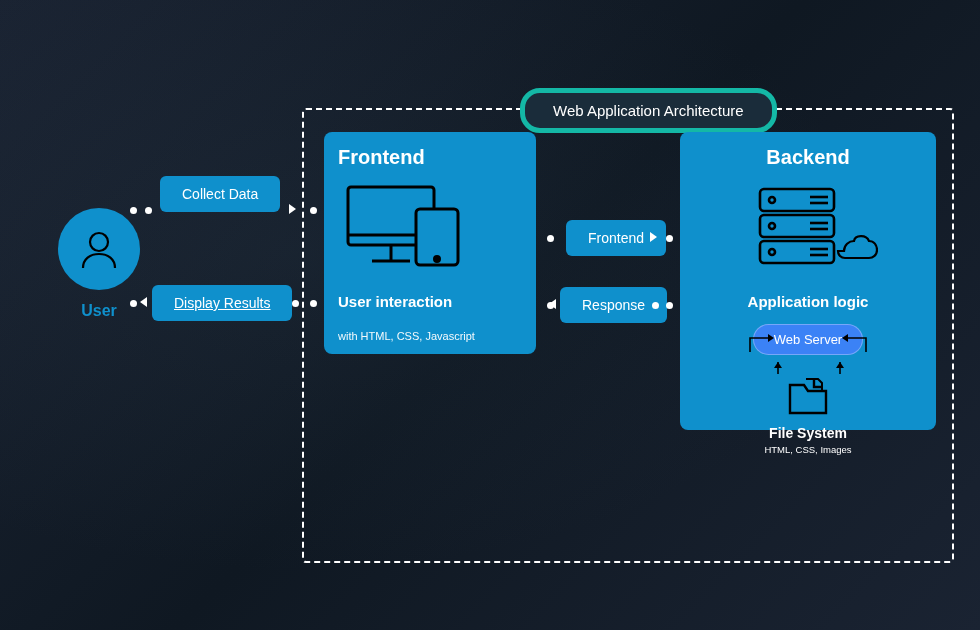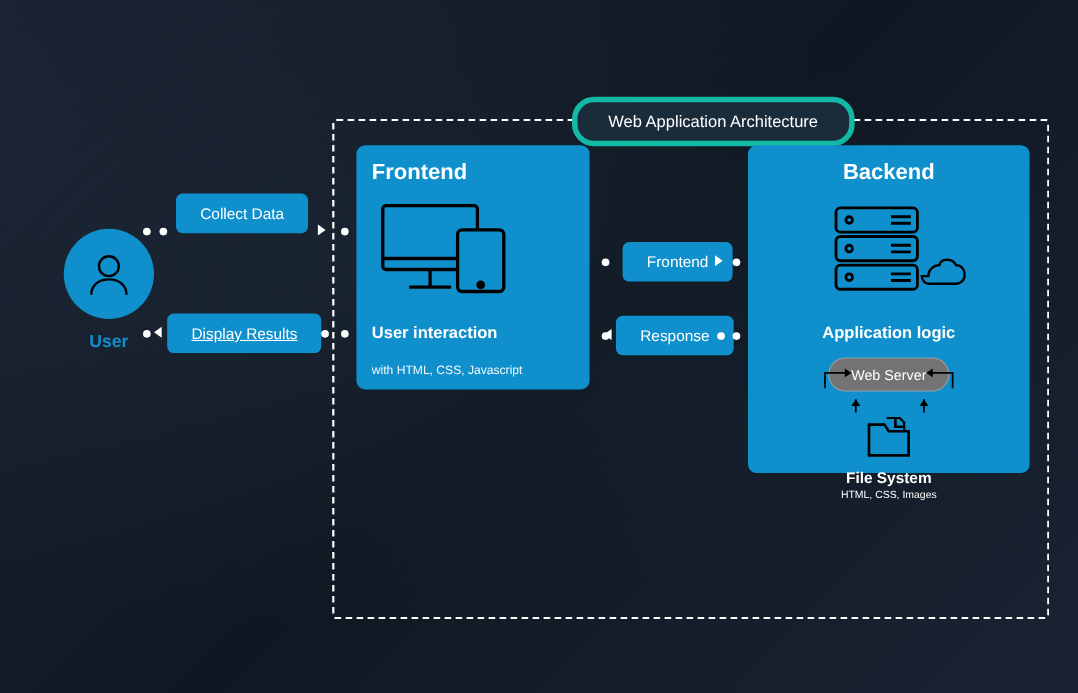--- a/index.html
+++ b/index.html
@@ -110,21 +110,21 @@
   .box-sub2 {
     font-size: 11px;
     margin-top: 20px;
     opacity: 0.95;
   }
   .devices-icon { margin: 12px auto 8px; }
   .server-icon { margin: 14px auto 10px; }
 
   .webserver-badge {
     display: inline-block;
-    background: #737373;
+    background: #3b82f6;
     color: #fff;
     border: 1px solid rgba(255,255,255,0.3);
     padding: 7px 20px;
     border-radius: 18px;
     font-size: 13px;
     font-weight: 500;
     margin-top: 14px;
   }
   .backend-lower {
     display: flex;

